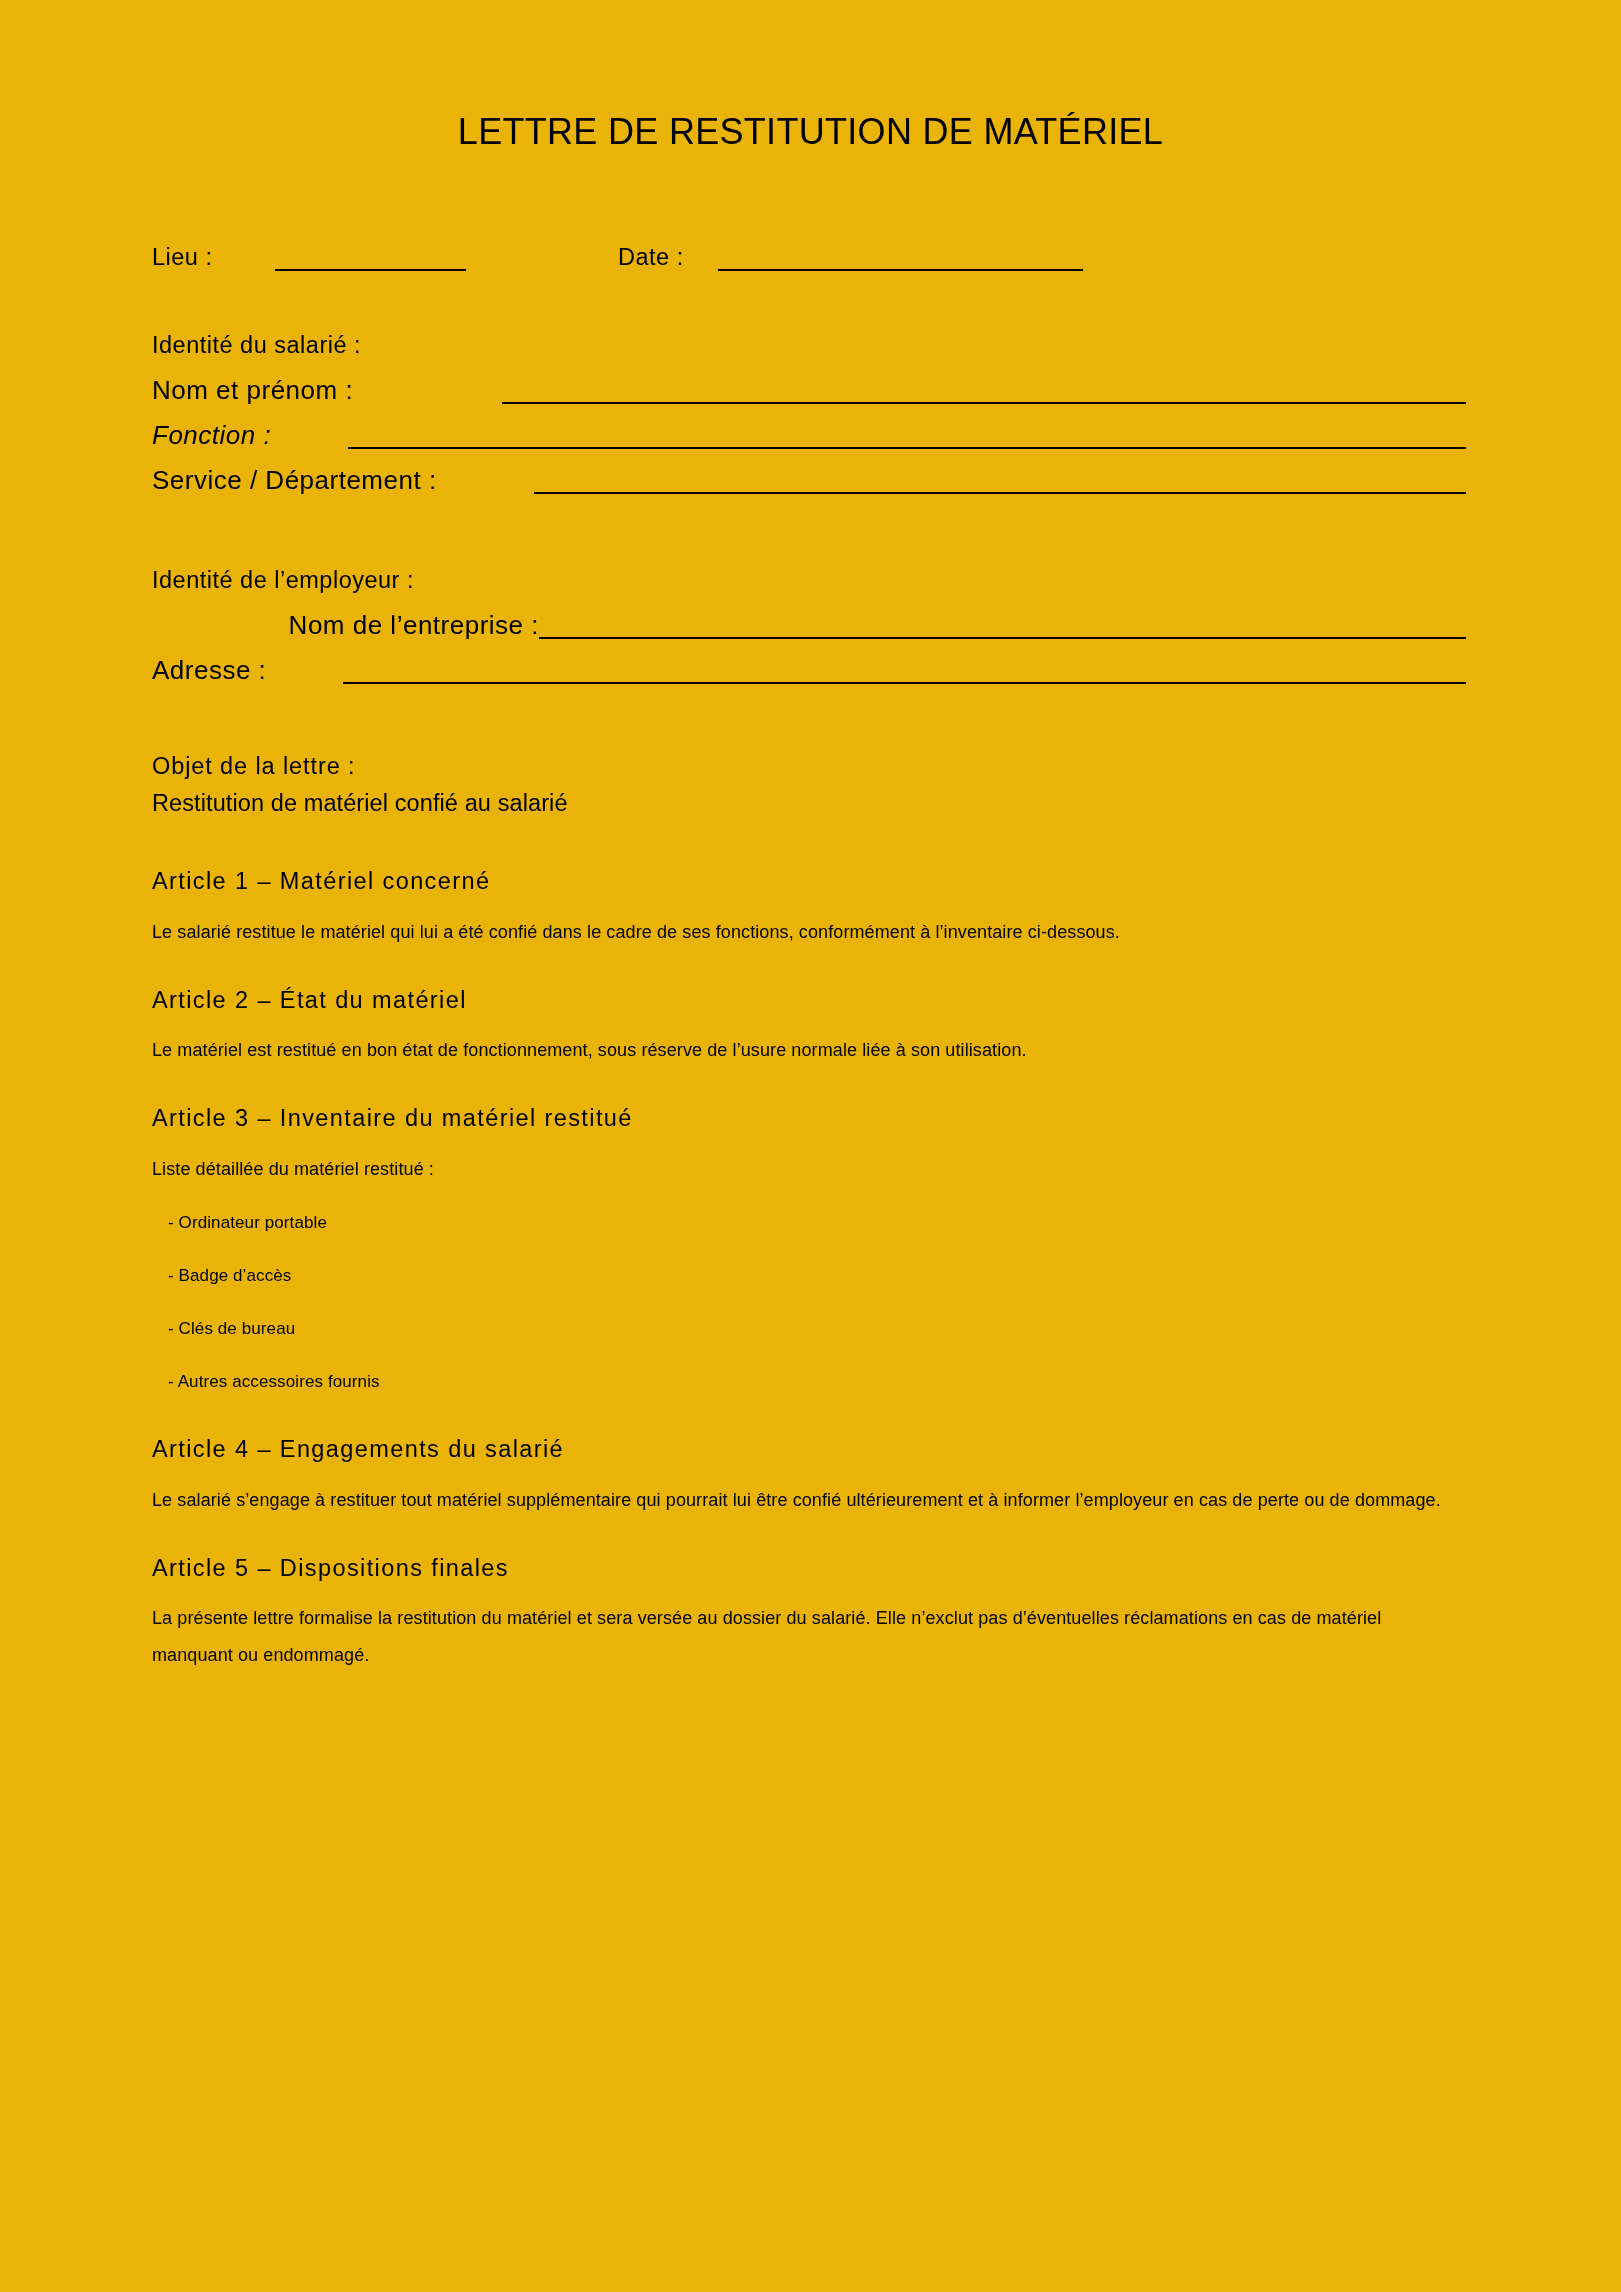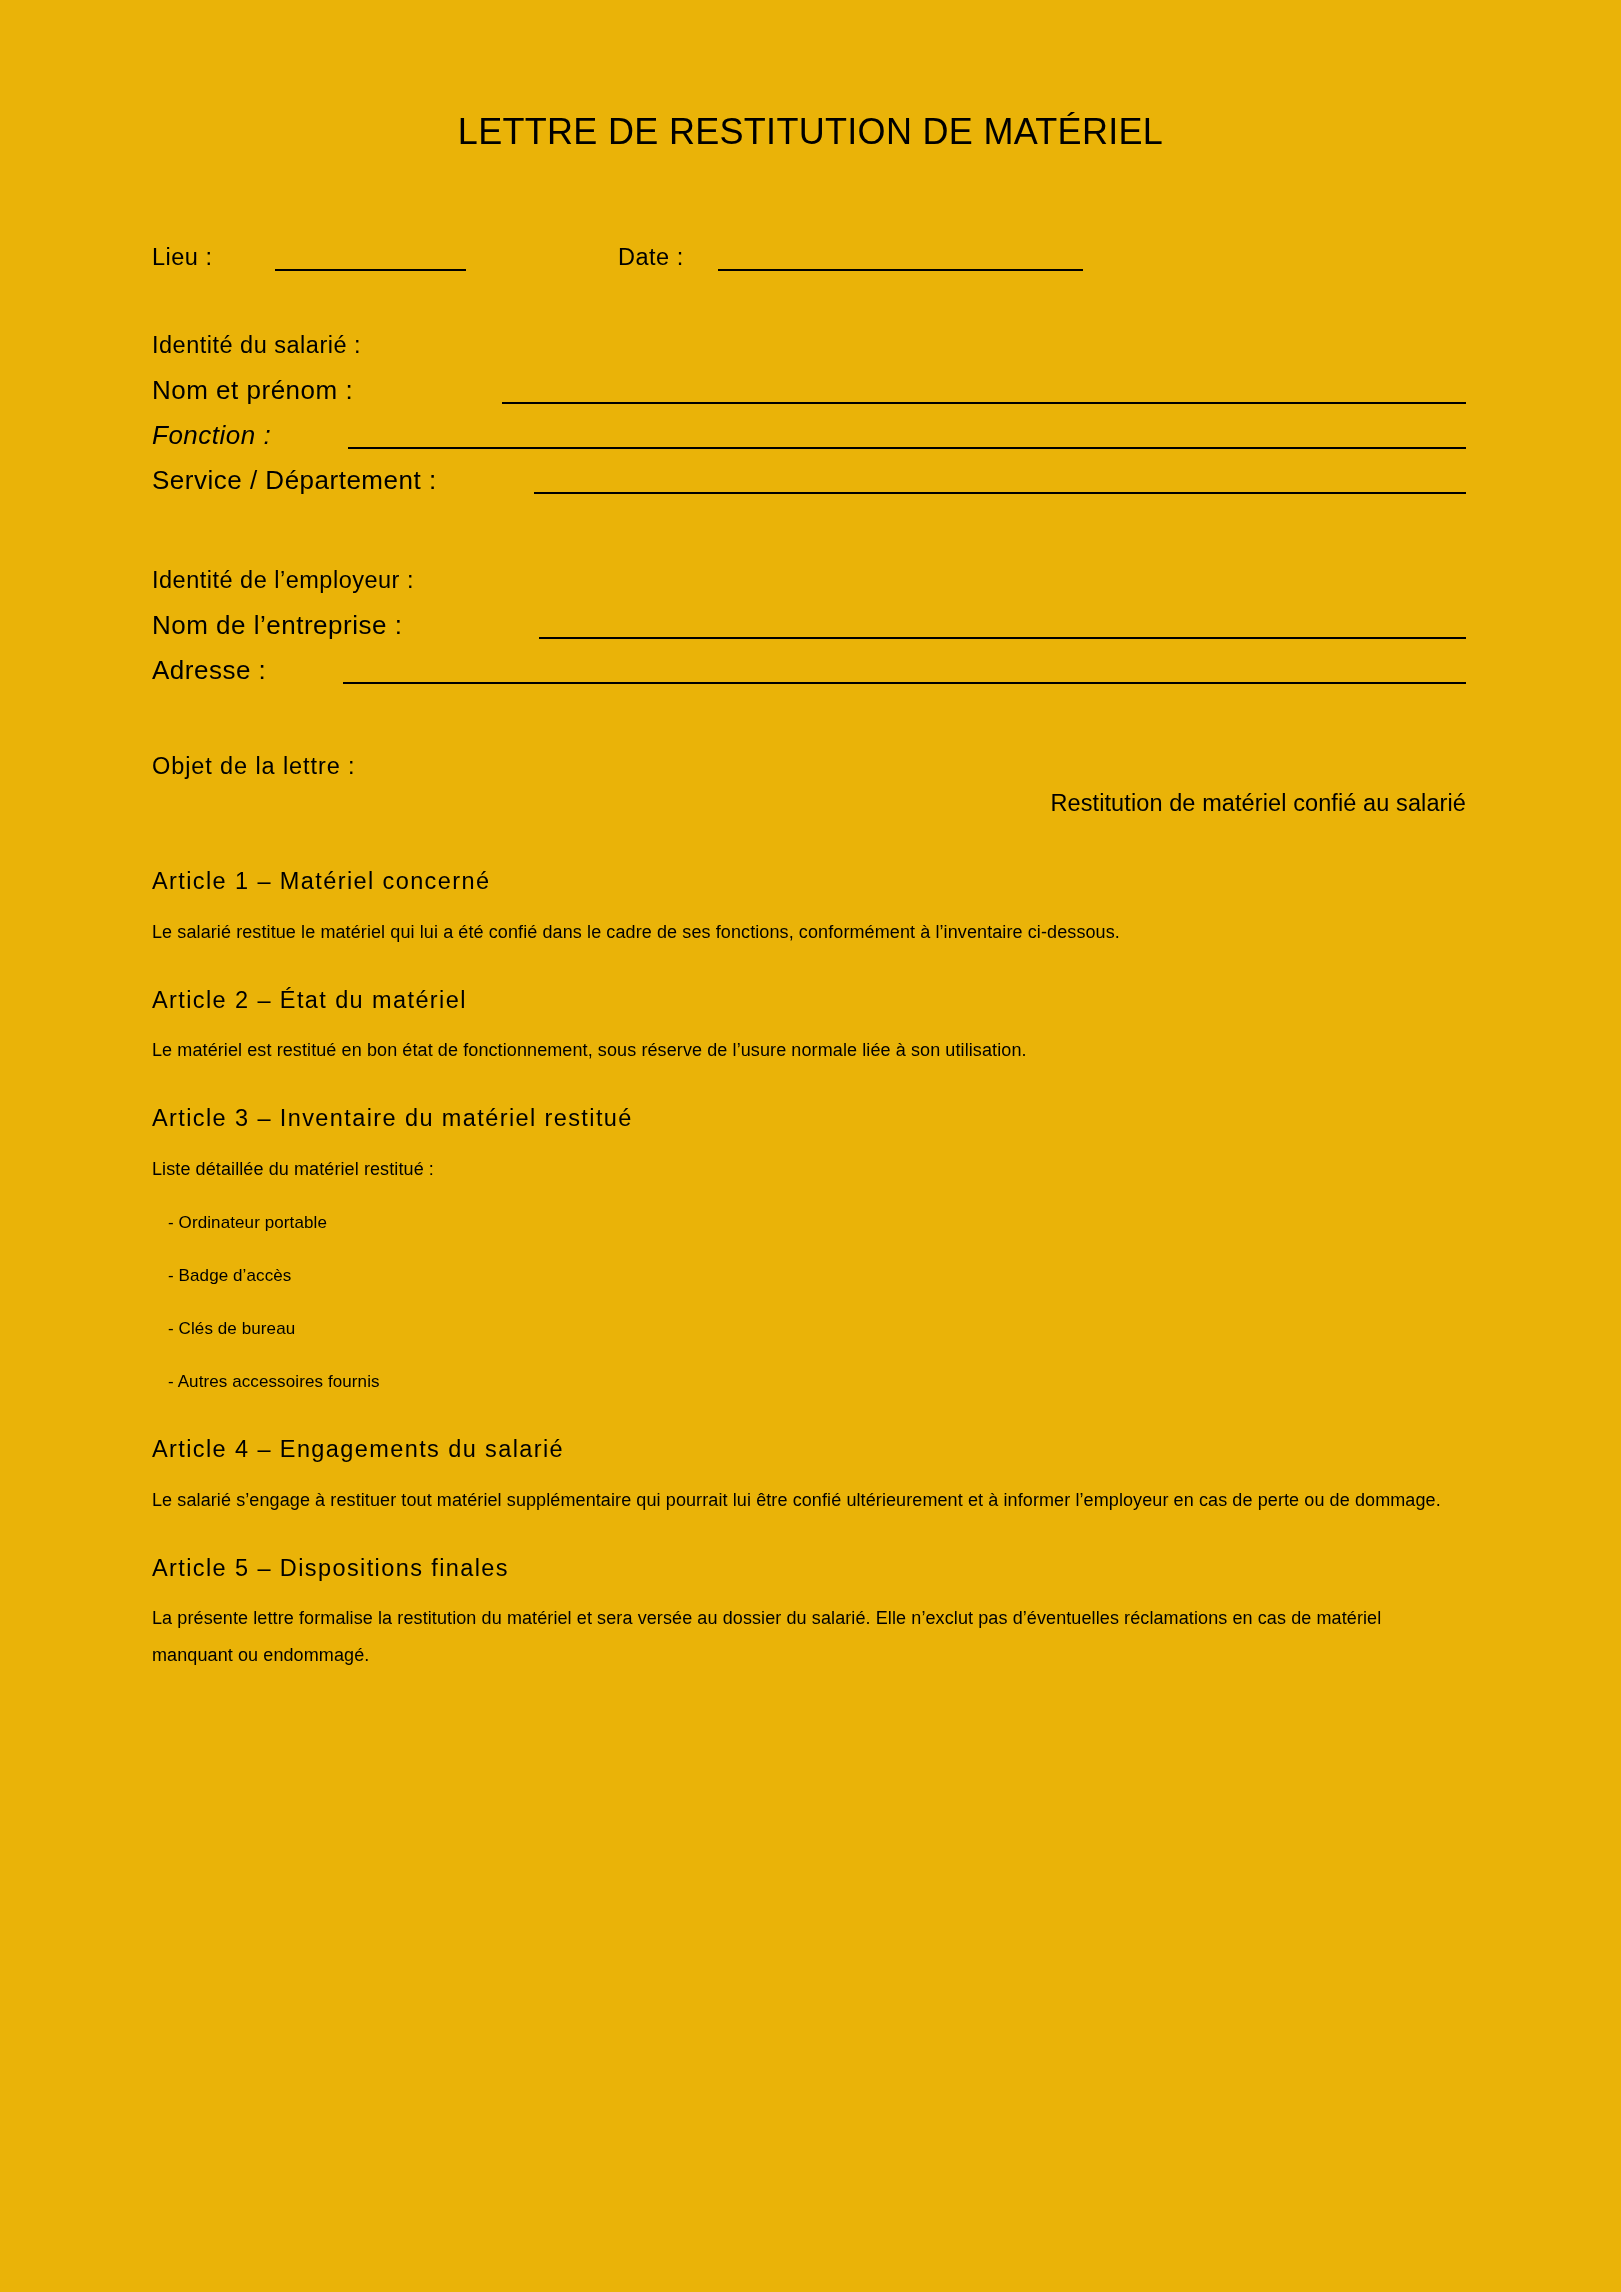--- a/index.html
+++ b/index.html
@@ -121,21 +121,20 @@
     letter-spacing: 0.9px;
     margin: 0;
     white-space: nowrap;
   }
   .objet-body {
     font-size: 23.5px;
     line-height: 37px;
     letter-spacing: 0.1px;
     margin: 0;
     white-space: nowrap;
-    text-align: right;
   }
 </style>
 </head>
 <body>
 
 <div class="page">
 
   <div class="doc-title">LETTRE DE RESTITUTION DE MATÉRIEL</div>
 
   <div class="content">
@@ -168,21 +167,21 @@
         <span class="rule" style="width:932px;"></span>
       </div>
     </div>
 
     <div class="gap-lg"></div>
 
     <div class="block">
       <div class="block-head">Identité de l’employeur :</div>
 
       <div class="form-row">
-        <span class="lbl" style="width:387px;">Nom de l’entreprise :</span>
+        <span class="lbl" style="width:387px;text-align:right;">Nom de l’entreprise :</span>
         <span class="rule" style="width:927px;"></span>
       </div>
 
       <div class="form-row">
         <span class="lbl" style="width:191px;">Adresse :</span>
         <span class="rule" style="width:1123px;"></span>
       </div>
     </div>
 
     <div class="gap-lg"></div>

